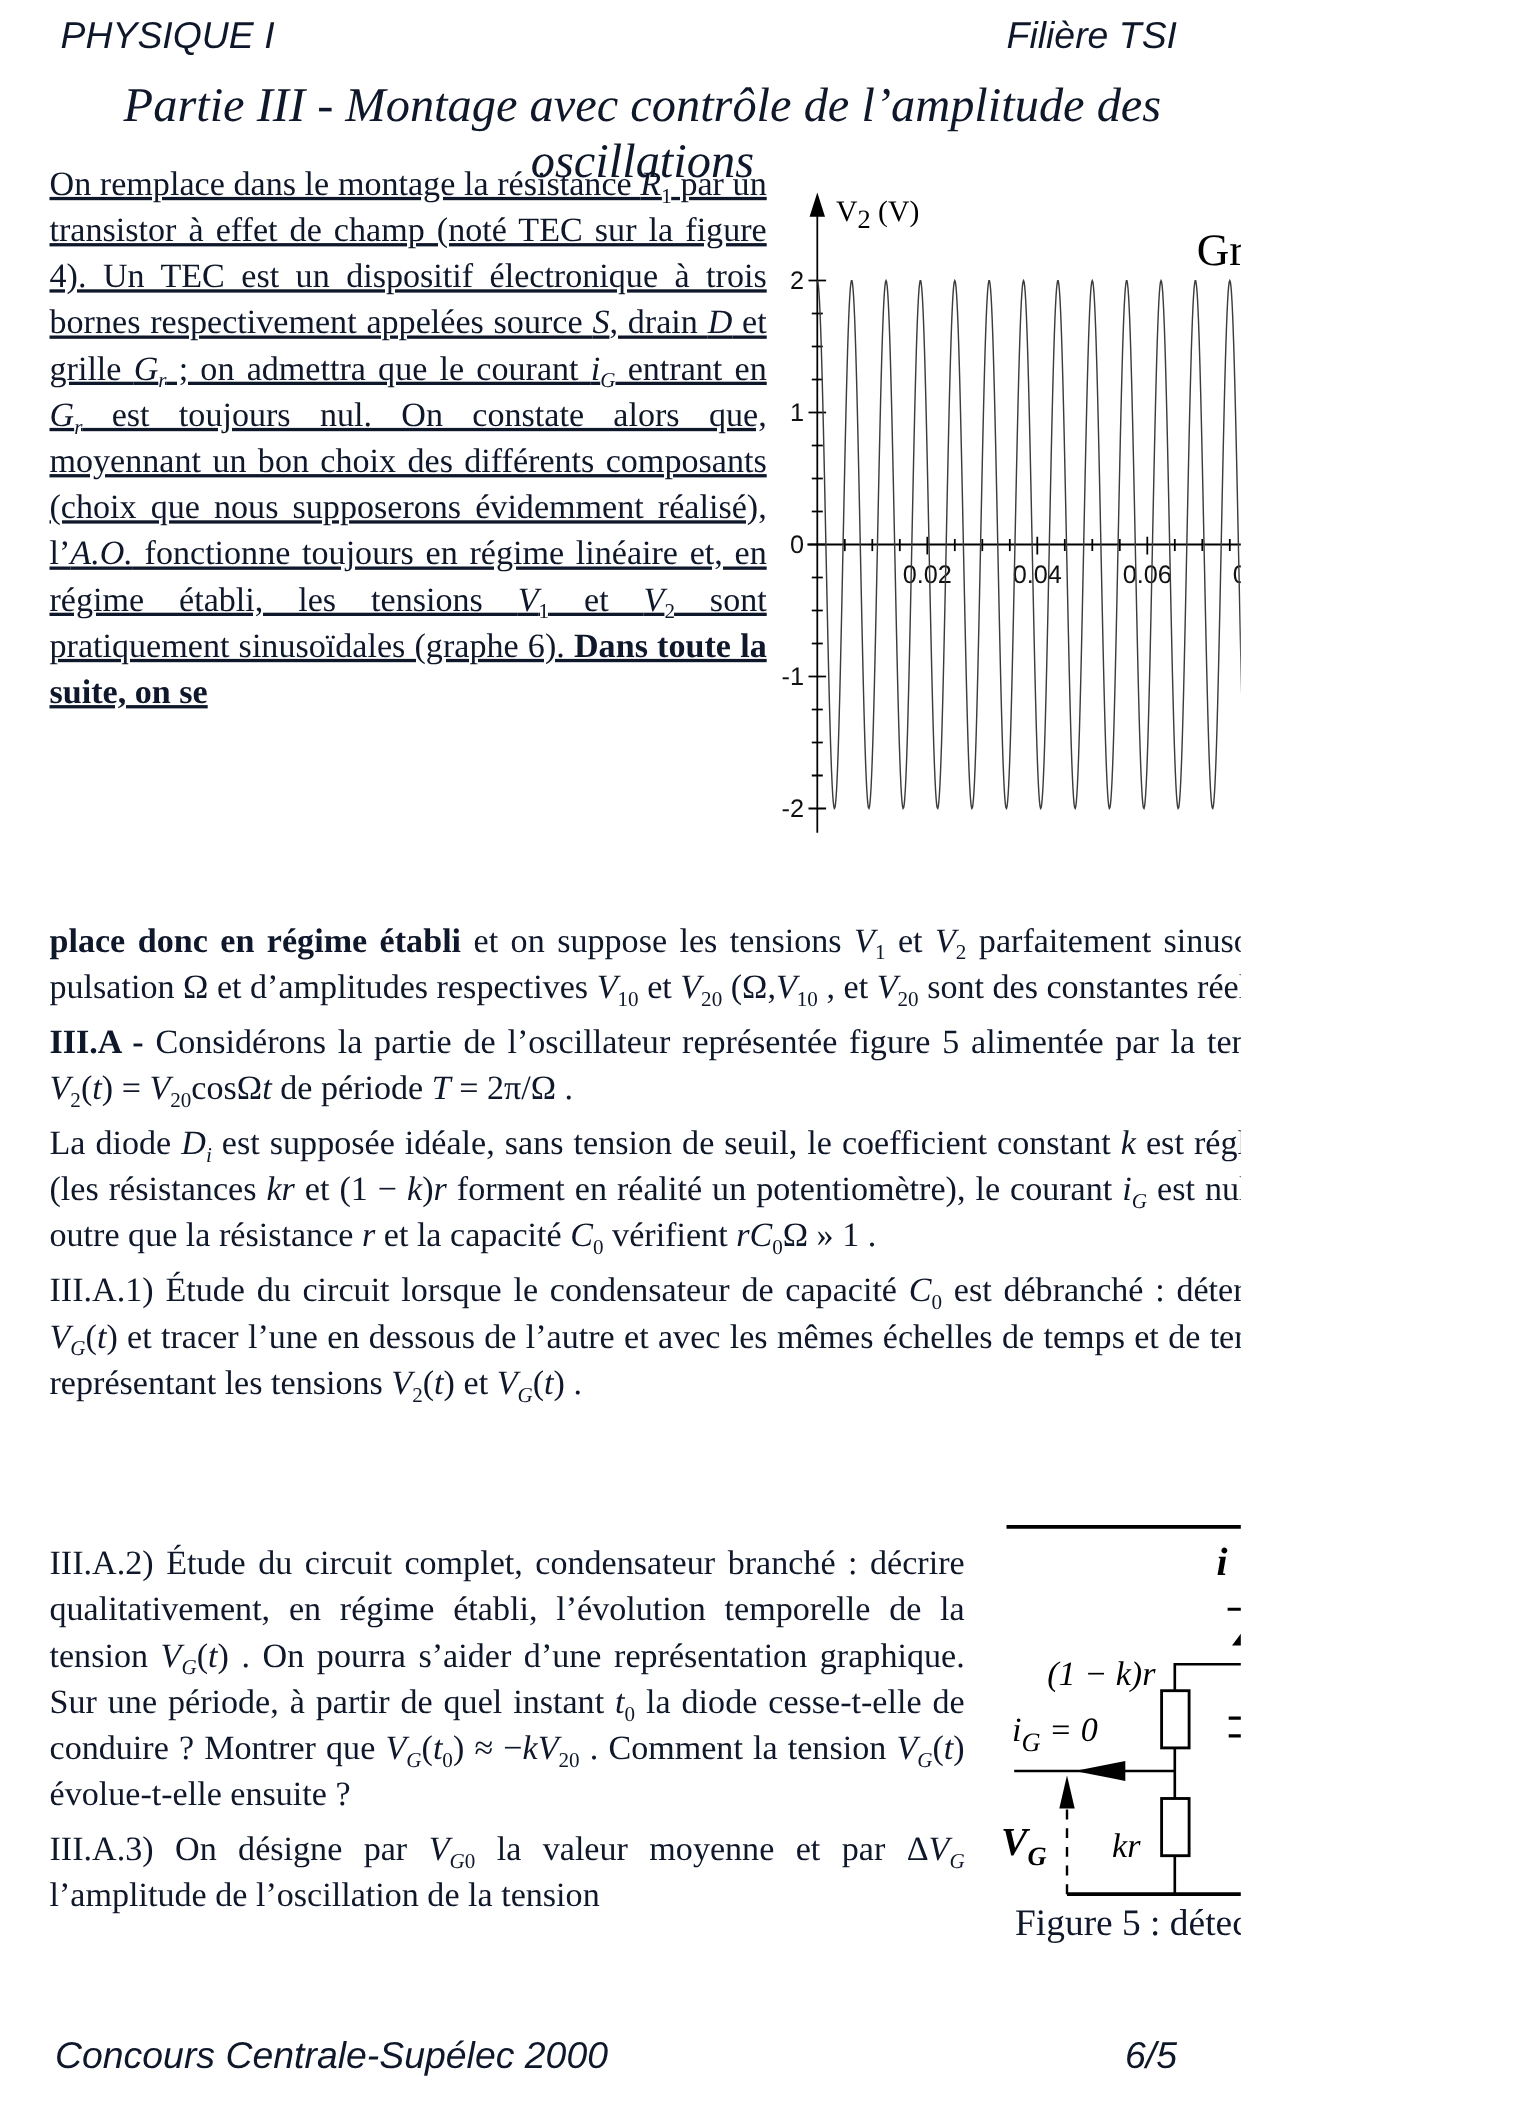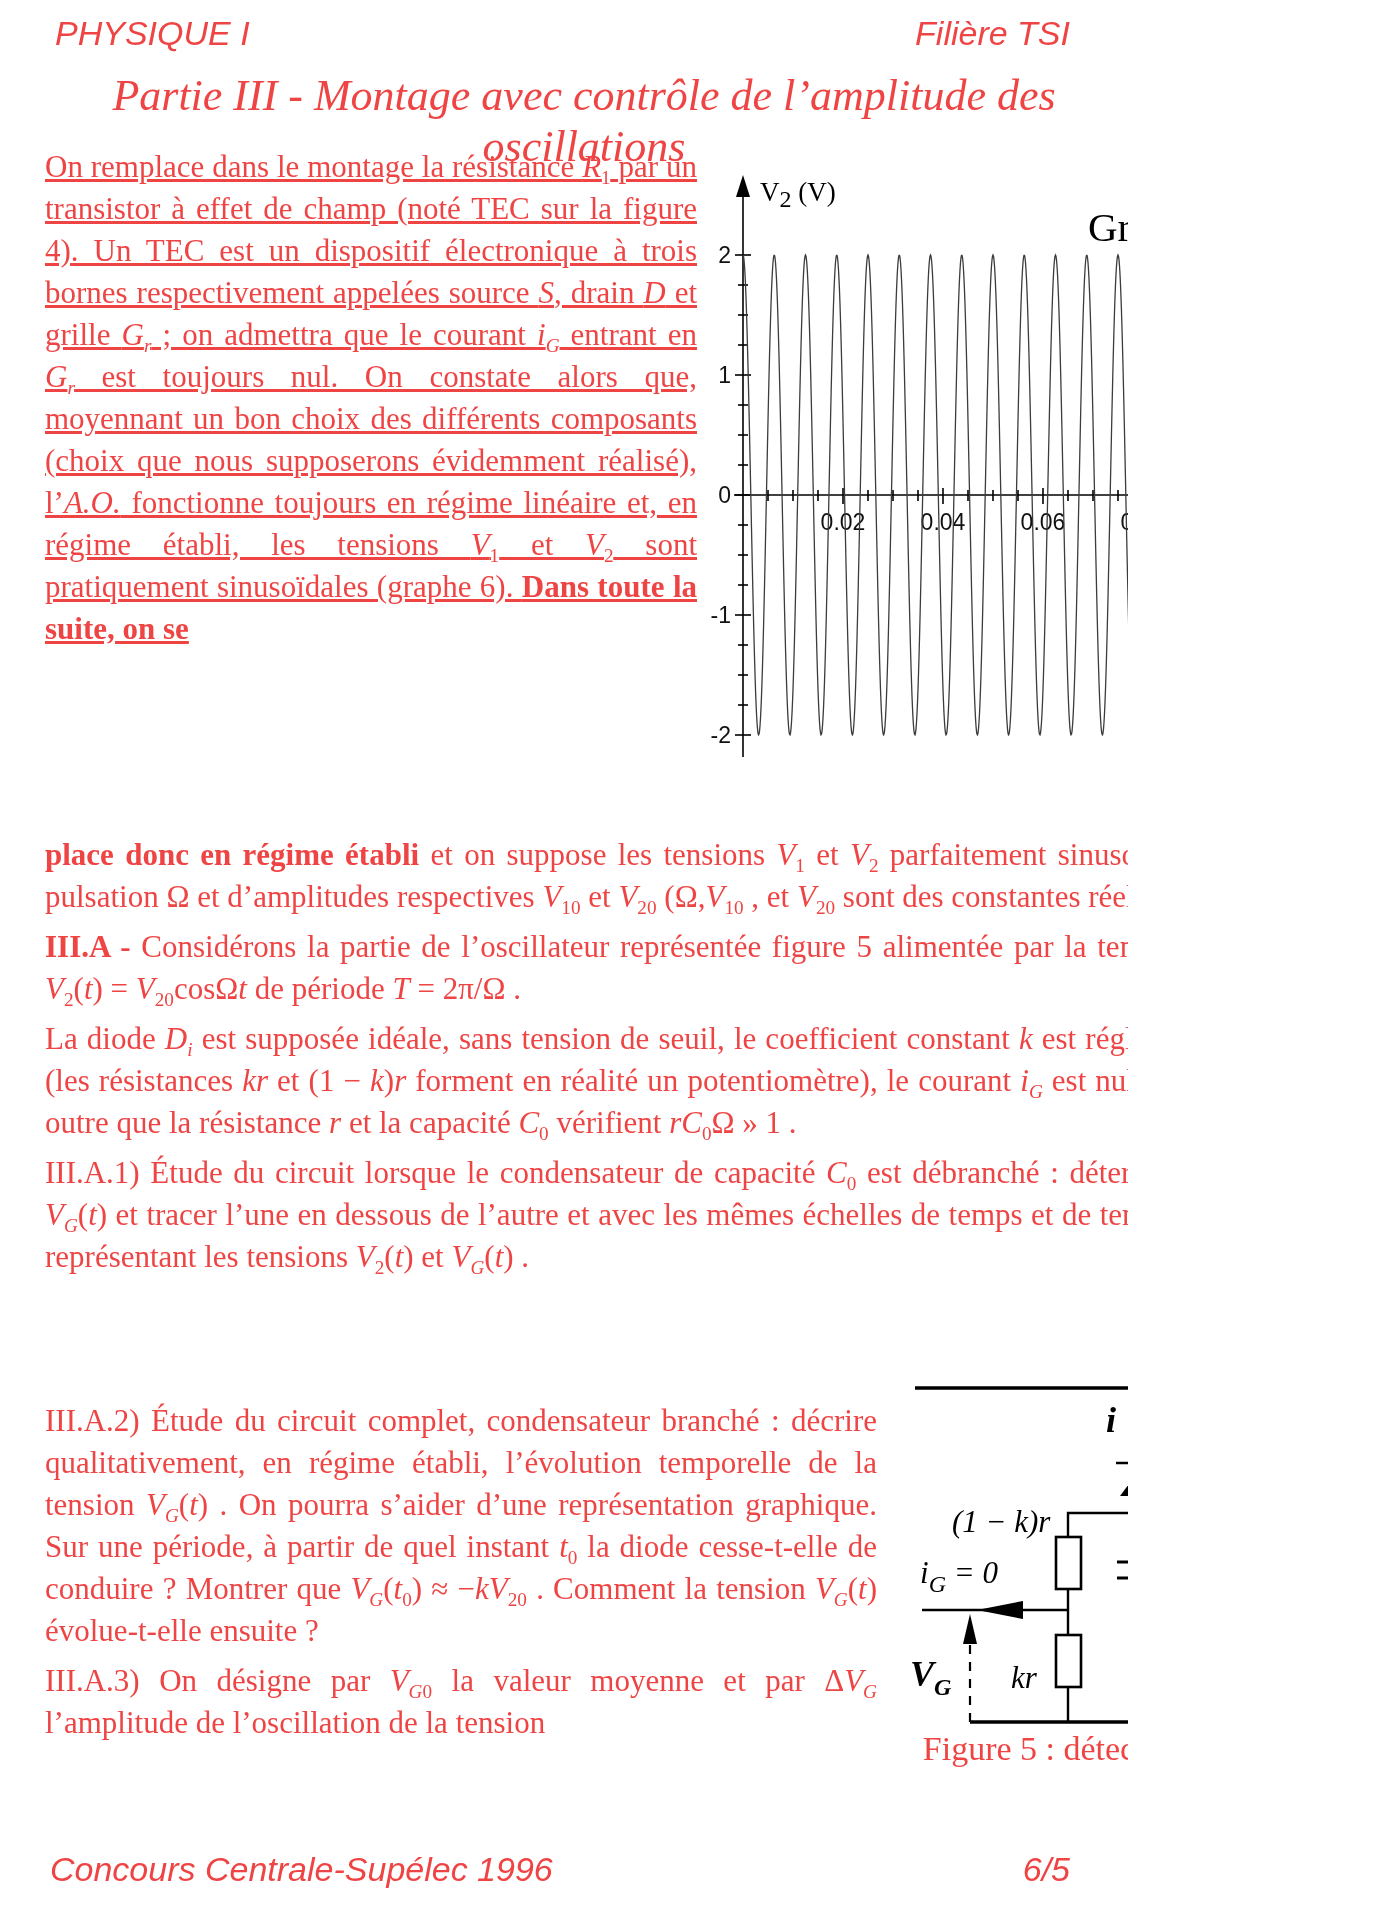--- a/index.html
+++ b/index.html
@@ -1,16 +1,16 @@
 <!DOCTYPE html>
 <html><head>
 <meta charset="utf-8">
 <style>
   html,body{margin:0;padding:0;background:#fff;}
-  .page{position:relative;width:1128px;height:1921px;background:#ffffff;color:#ef4444;
+  .page{position:relative;width:1128px;height:1921px;background:#ffffff;color:#0f172a;
         font-family:"Liberation Serif","DejaVu Serif",serif;overflow:hidden;}
   .hdr{position:absolute;top:14px;left:55px;right:58px;display:flex;justify-content:space-between;
        font-family:"Liberation Sans",sans-serif;font-style:italic;font-size:34px;}
   .doc-title{position:absolute;top:70px;left:0;width:100%;text-align:center;
        font-style:italic;font-size:44px;letter-spacing:0px;margin-left:20px;}
   .bodytxt{font-size:31px;line-height:42px;text-align:justify;}
   .bodytxt p{margin:0 0 8px 0;}
   sub{font-size:0.62em;line-height:0;}
   .col-intro{position:absolute;left:45px;top:146px;width:652px;text-decoration:underline;}
   .fullw{position:absolute;left:45px;top:834px;width:1292px;}
@@ -160,17 +160,17 @@
     <polygon points="340,166 333,196 347,196" fill="#000"></polygon>
     <text class="clb" x="288" y="288"><tspan>V</tspan><tspan class="tsub" dy="9">C</tspan></text>
     <line class="dash" x1="373" y1="354" x2="373" y2="56"></line>
     <polygon points="373,26 366,56 380,56" fill="#000"></polygon>
     <text class="clb" x="388" y="222"><tspan>V</tspan><tspan class="tsub" dy="9">2</tspan></text>
   </svg>
 
   <div class="fig-caption">Figure 5 : détecteur de crête</div>
 
   <div class="footer">
-    <span>Concours Centrale-Supélec 1996</span>
+    <span>Concours Centrale-Supélec 2000</span>
     <span>6/5</span>
   </div>
 
 </div>
 
 </body></html>

